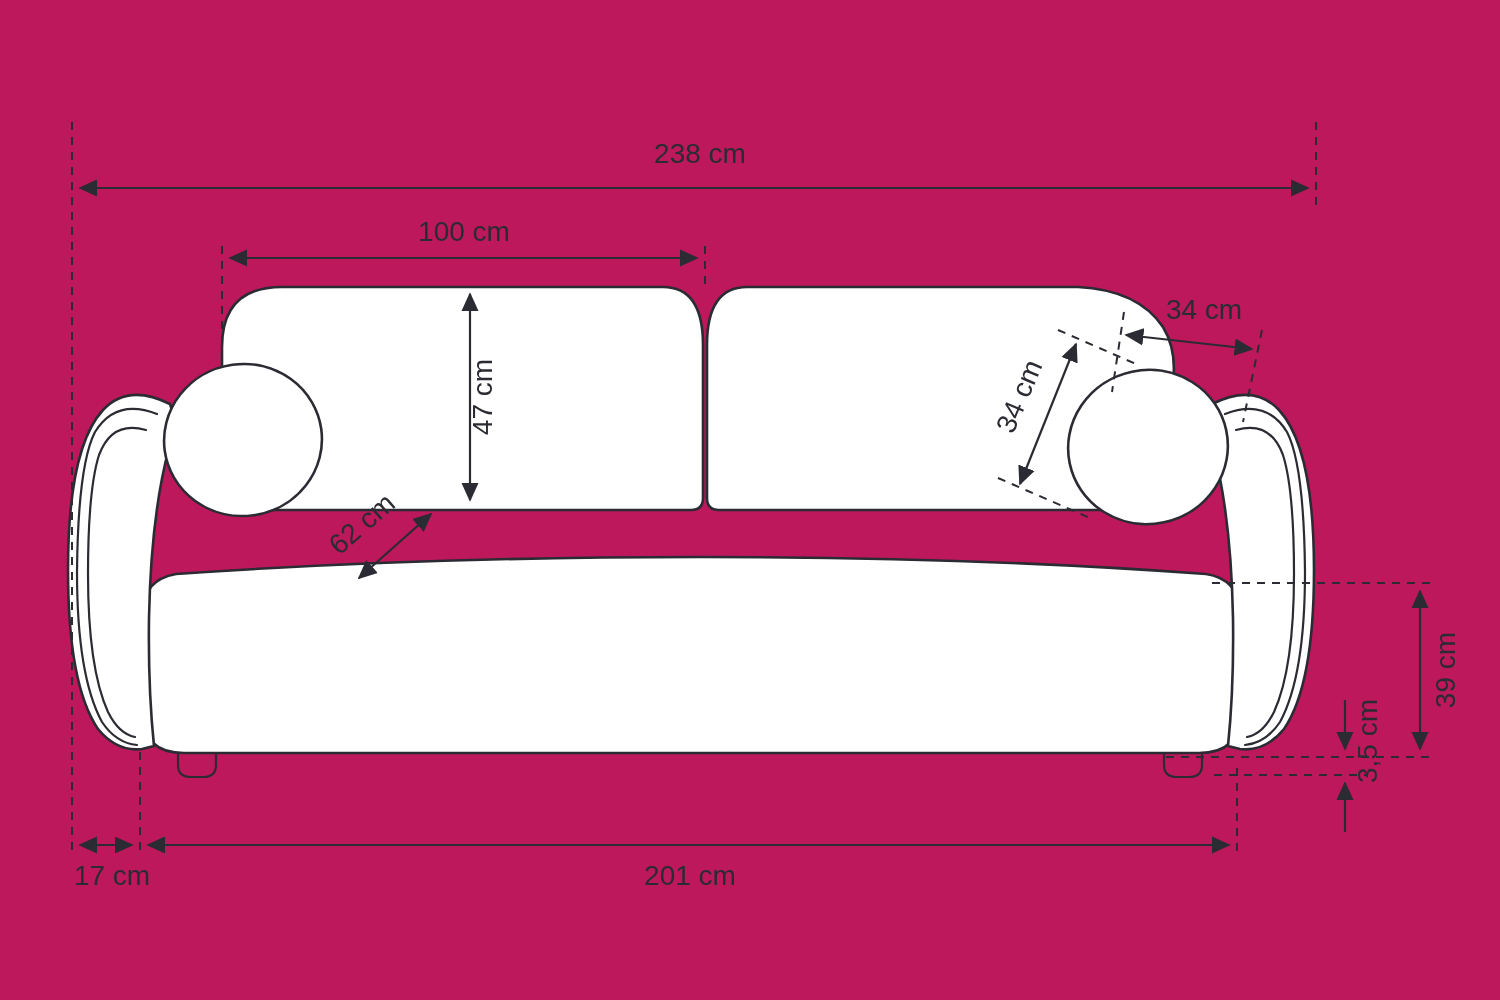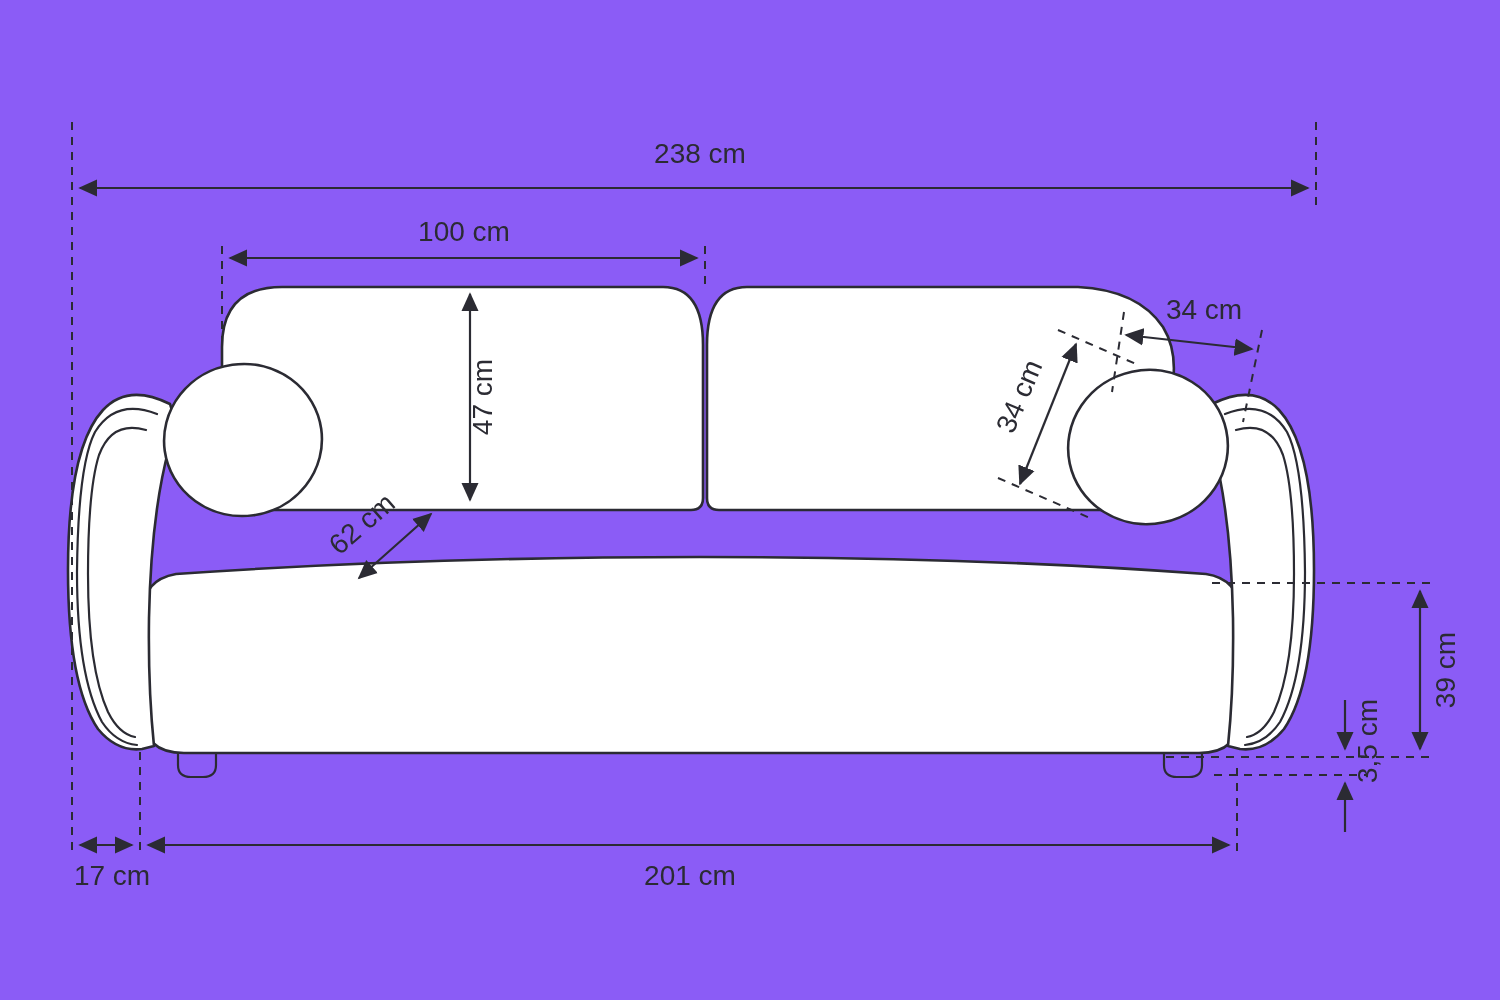--- a/index.html
+++ b/index.html
@@ -4,21 +4,21 @@
 <style>
   html, body {
     margin: 0;
     padding: 0;
     background: #ffffff;
   }
   .canvas {
     position: relative;
     width: 1500px;
     height: 1000px;
-    background: #8b5cf6;
+    background: #be185d;
     overflow: hidden;
   }
   svg.diagram {
     position: absolute;
     inset: 0;
     font-family: "Liberation Sans", sans-serif;
   }
   svg.diagram text {
     font-size: 28px;
     fill: #2b2b33;

